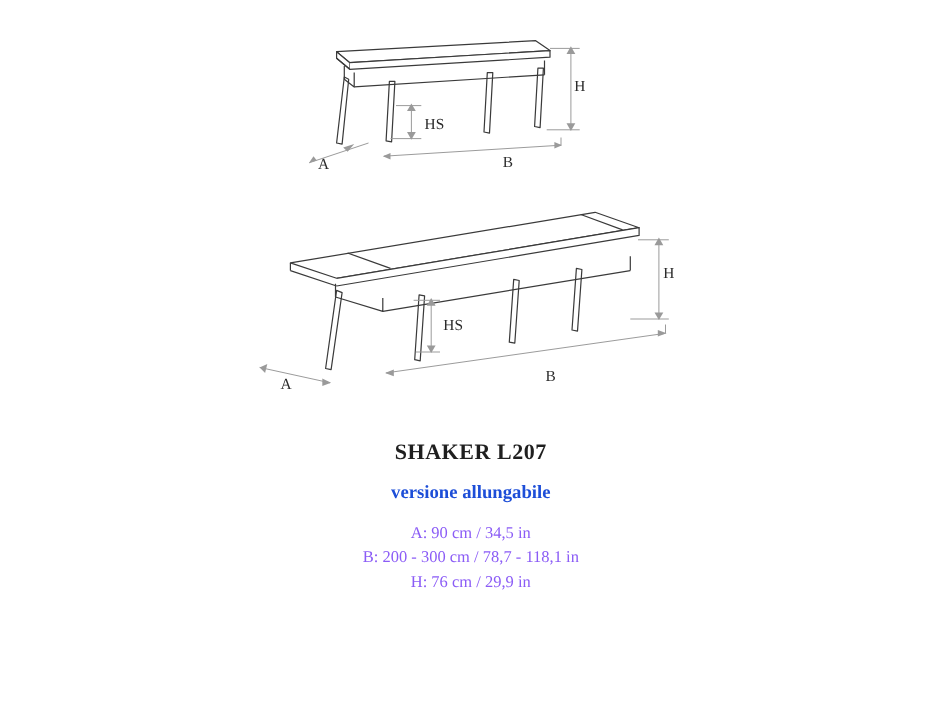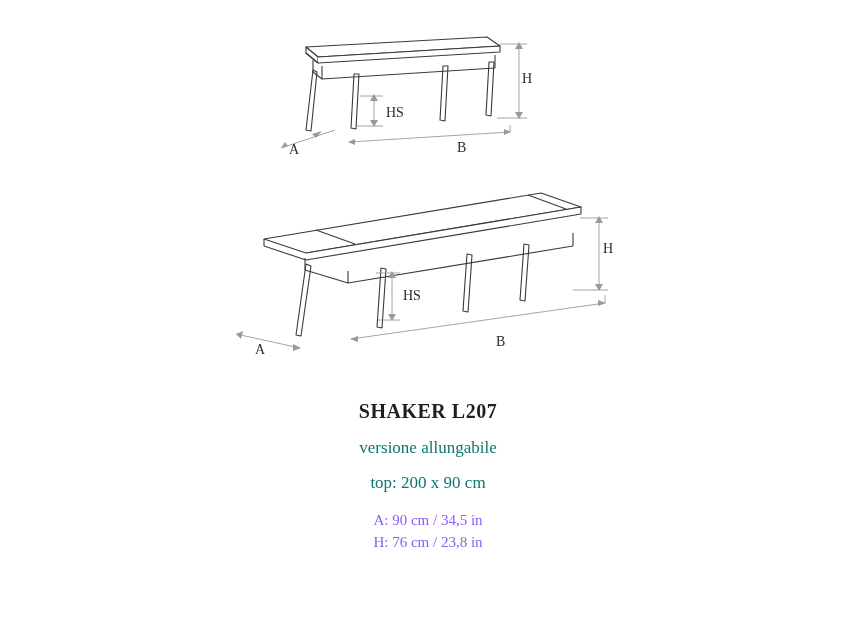--- a/index.html
+++ b/index.html
@@ -43,24 +43,24 @@
     font-family: "Liberation Serif", serif;
     font-size: 20px;
     font-weight: bold;
     letter-spacing: 0.5px;
     color: #1f1f1f;
     margin: 0 0 14px 0;
   }
   .spec-sub {
     font-family: "Liberation Serif", serif;
     font-size: 17px;
-    font-weight: normal;
-    color: #0f766e;
+    font-weight: bold;
+    color: #1d4ed8;
     line-height: 1.35;
-    margin: 12px;
+    margin: 0;
   }
   .spec-dims {
     margin-top: 14px;
   }
   .spec-dim {
     font-family: "Liberation Serif", serif;
     font-size: 15px;
     color: #8b5cf6;
     line-height: 1.5;
   }
@@ -182,20 +182,20 @@
 
     <text class="dim-label" x="603" y="253">H</text>
     <text class="dim-label" x="403" y="300">HS</text>
     <text class="dim-label" x="255" y="354">A</text>
     <text class="dim-label" x="496" y="346">B</text>
   </svg>
 
   <div class="spec-block">
     <div class="spec-title">SHAKER L207</div>
     <div class="spec-sub">versione allungabile</div>
-    <div class="spec-sub">top: 200 x 90 cm</div>
     <div class="spec-dims">
       <div class="spec-dim">A: 90 cm / 34,5 in</div>
-      <div class="spec-dim">H: 76 cm / 23,8 in</div>
+      <div class="spec-dim">B: 200 - 300 cm / 78,7 - 118,1 in</div>
+      <div class="spec-dim">H: 76 cm / 29,9 in</div>
     </div>
   </div>
 
 </div>
 
 </body></html>

